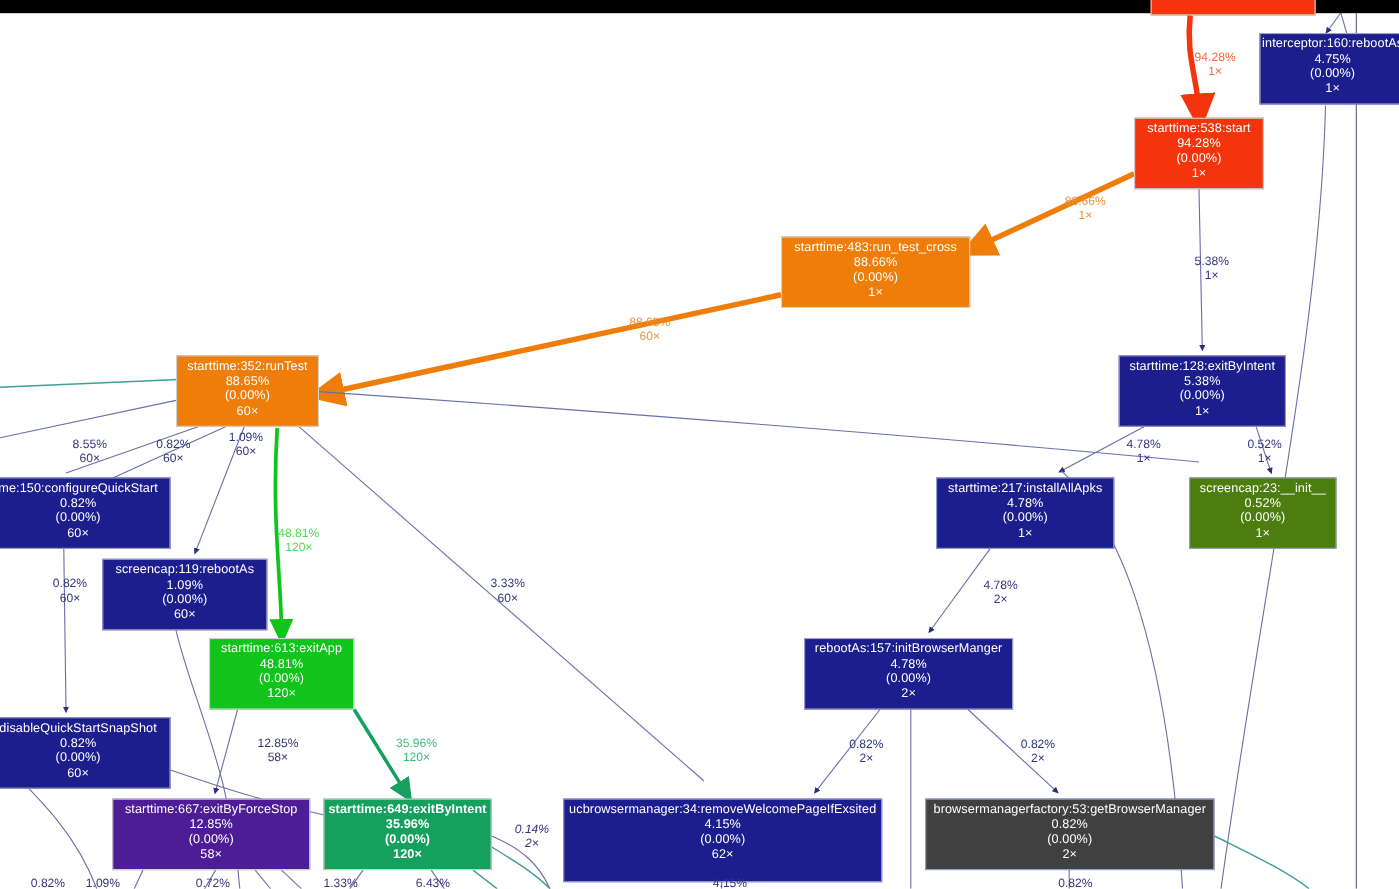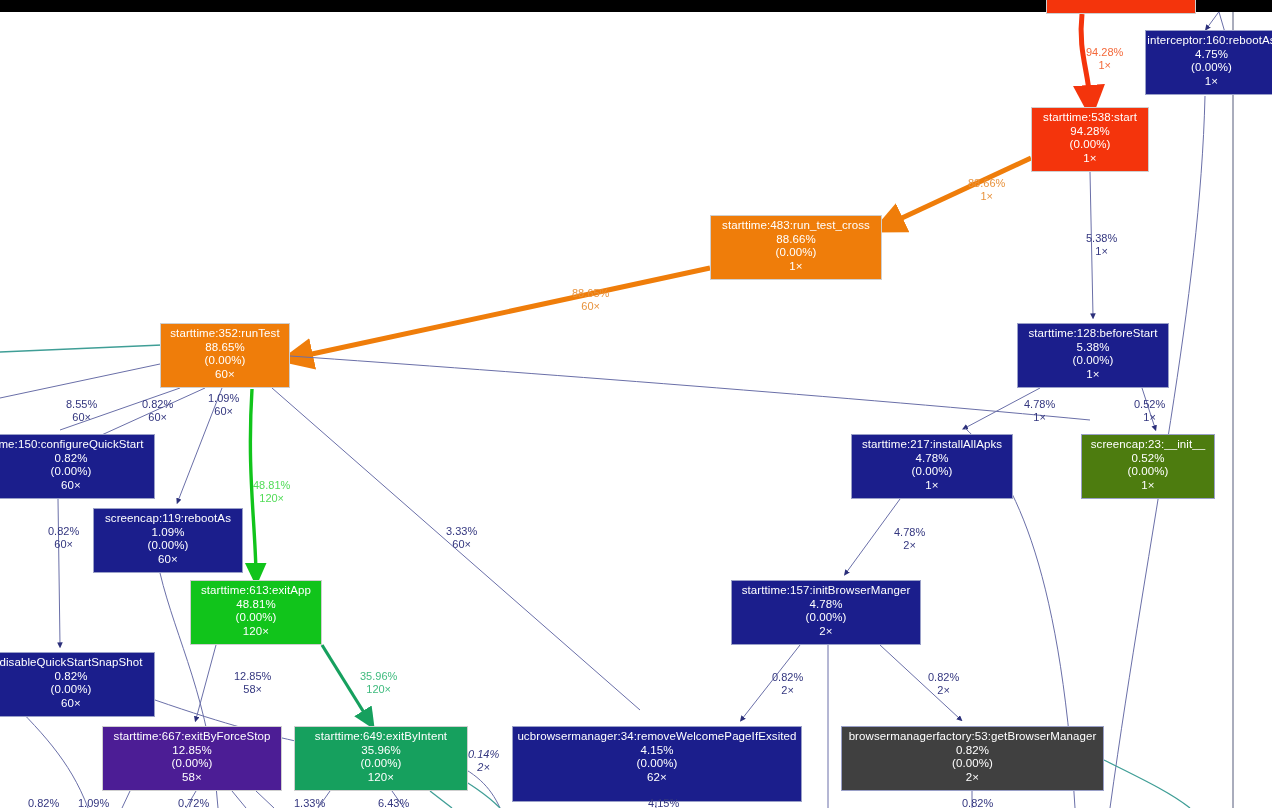--- a/index.html
+++ b/index.html
@@ -157,21 +157,21 @@
         <span class="nstat">(0.00%)</span>
         <span class="nstat">1×</span>
       </div>
       <div class="node" style="left: 160px; top: 323px; width: 130px; height: 65px; background: rgb(239, 125, 10); color: rgb(255, 255, 255); border-color: rgb(207, 207, 207);">
         <span class="nlabel">starttime:352:runTest</span>
         <span class="nstat">88.65%</span>
         <span class="nstat">(0.00%)</span>
         <span class="nstat">60×</span>
       </div>
       <div class="node" style="left: 1017px; top: 323px; width: 152px; height: 65px; background: rgb(27, 30, 140); color: rgb(255, 255, 255); border-color: rgb(154, 160, 200);">
-        <span class="nlabel">starttime:128:beforeStart</span>
+        <span class="nlabel">starttime:128:exitByIntent</span>
         <span class="nstat">5.38%</span>
         <span class="nstat">(0.00%)</span>
         <span class="nstat">1×</span>
       </div>
       <div class="node clip-left" style="left: -12px; top: 434px; width: 167px; height: 65px; background: rgb(27, 30, 140); color: rgb(255, 255, 255); border-color: rgb(154, 160, 200);">
         <span class="nlabel">me:150:configureQuickStart</span>
         <span class="nstat">0.82%</span>
         <span class="nstat">(0.00%)</span>
         <span class="nstat">60×</span>
       </div>
@@ -193,38 +193,38 @@
         <span class="nstat">(0.00%)</span>
         <span class="nstat">60×</span>
       </div>
       <div class="node" style="left: 190px; top: 580px; width: 132px; height: 65px; background: rgb(17, 196, 27); color: rgb(255, 255, 255); border-color: rgb(207, 207, 207);">
         <span class="nlabel">starttime:613:exitApp</span>
         <span class="nstat">48.81%</span>
         <span class="nstat">(0.00%)</span>
         <span class="nstat">120×</span>
       </div>
       <div class="node" style="left: 731px; top: 580px; width: 190px; height: 65px; background: rgb(27, 30, 140); color: rgb(255, 255, 255); border-color: rgb(154, 160, 200);">
-        <span class="nlabel">starttime:157:initBrowserManger</span>
+        <span class="nlabel">rebootAs:157:initBrowserManger</span>
         <span class="nstat">4.78%</span>
         <span class="nstat">(0.00%)</span>
         <span class="nstat">2×</span>
       </div>
       <div class="node clip-left" style="left: -12px; top: 652px; width: 167px; height: 65px; background: rgb(27, 30, 140); color: rgb(255, 255, 255); border-color: rgb(154, 160, 200);">
         <span class="nlabel">disableQuickStartSnapShot</span>
         <span class="nstat">0.82%</span>
         <span class="nstat">(0.00%)</span>
         <span class="nstat">60×</span>
       </div>
       <div class="node" style="left: 102px; top: 726px; width: 180px; height: 65px; background: #4c1d95; color: rgb(255, 255, 255); border-color: rgb(207, 207, 207);">
         <span class="nlabel">starttime:667:exitByForceStop</span>
         <span class="nstat">12.85%</span>
         <span class="nstat">(0.00%)</span>
         <span class="nstat">58×</span>
       </div>
-      <div class="node" style="left: 294px; top: 726px; width: 174px; height: 65px; background: rgb(22, 160, 94); color: rgb(255, 255, 255); border-color: rgb(207, 207, 207);">
+      <div class="node" style="left: 294px; top: 726px; width: 153px; height: 65px; background: rgb(22, 160, 94); color: rgb(255, 255, 255); border-color: rgb(207, 207, 207); font-weight: bold;">
         <span class="nlabel">starttime:649:exitByIntent</span>
         <span class="nstat">35.96%</span>
         <span class="nstat">(0.00%)</span>
         <span class="nstat">120×</span>
       </div>
       <div class="node" style="left: 512px; top: 726px; width: 290px; height: 76px; background: rgb(27, 30, 140); color: rgb(255, 255, 255); border-color: rgb(154, 160, 200);">
         <span class="nlabel">ucbrowsermanager:34:removeWelcomePageIfExsited</span>
         <span class="nstat">4.15%</span>
         <span class="nstat">(0.00%)</span>
         <span class="nstat">62×</span>

